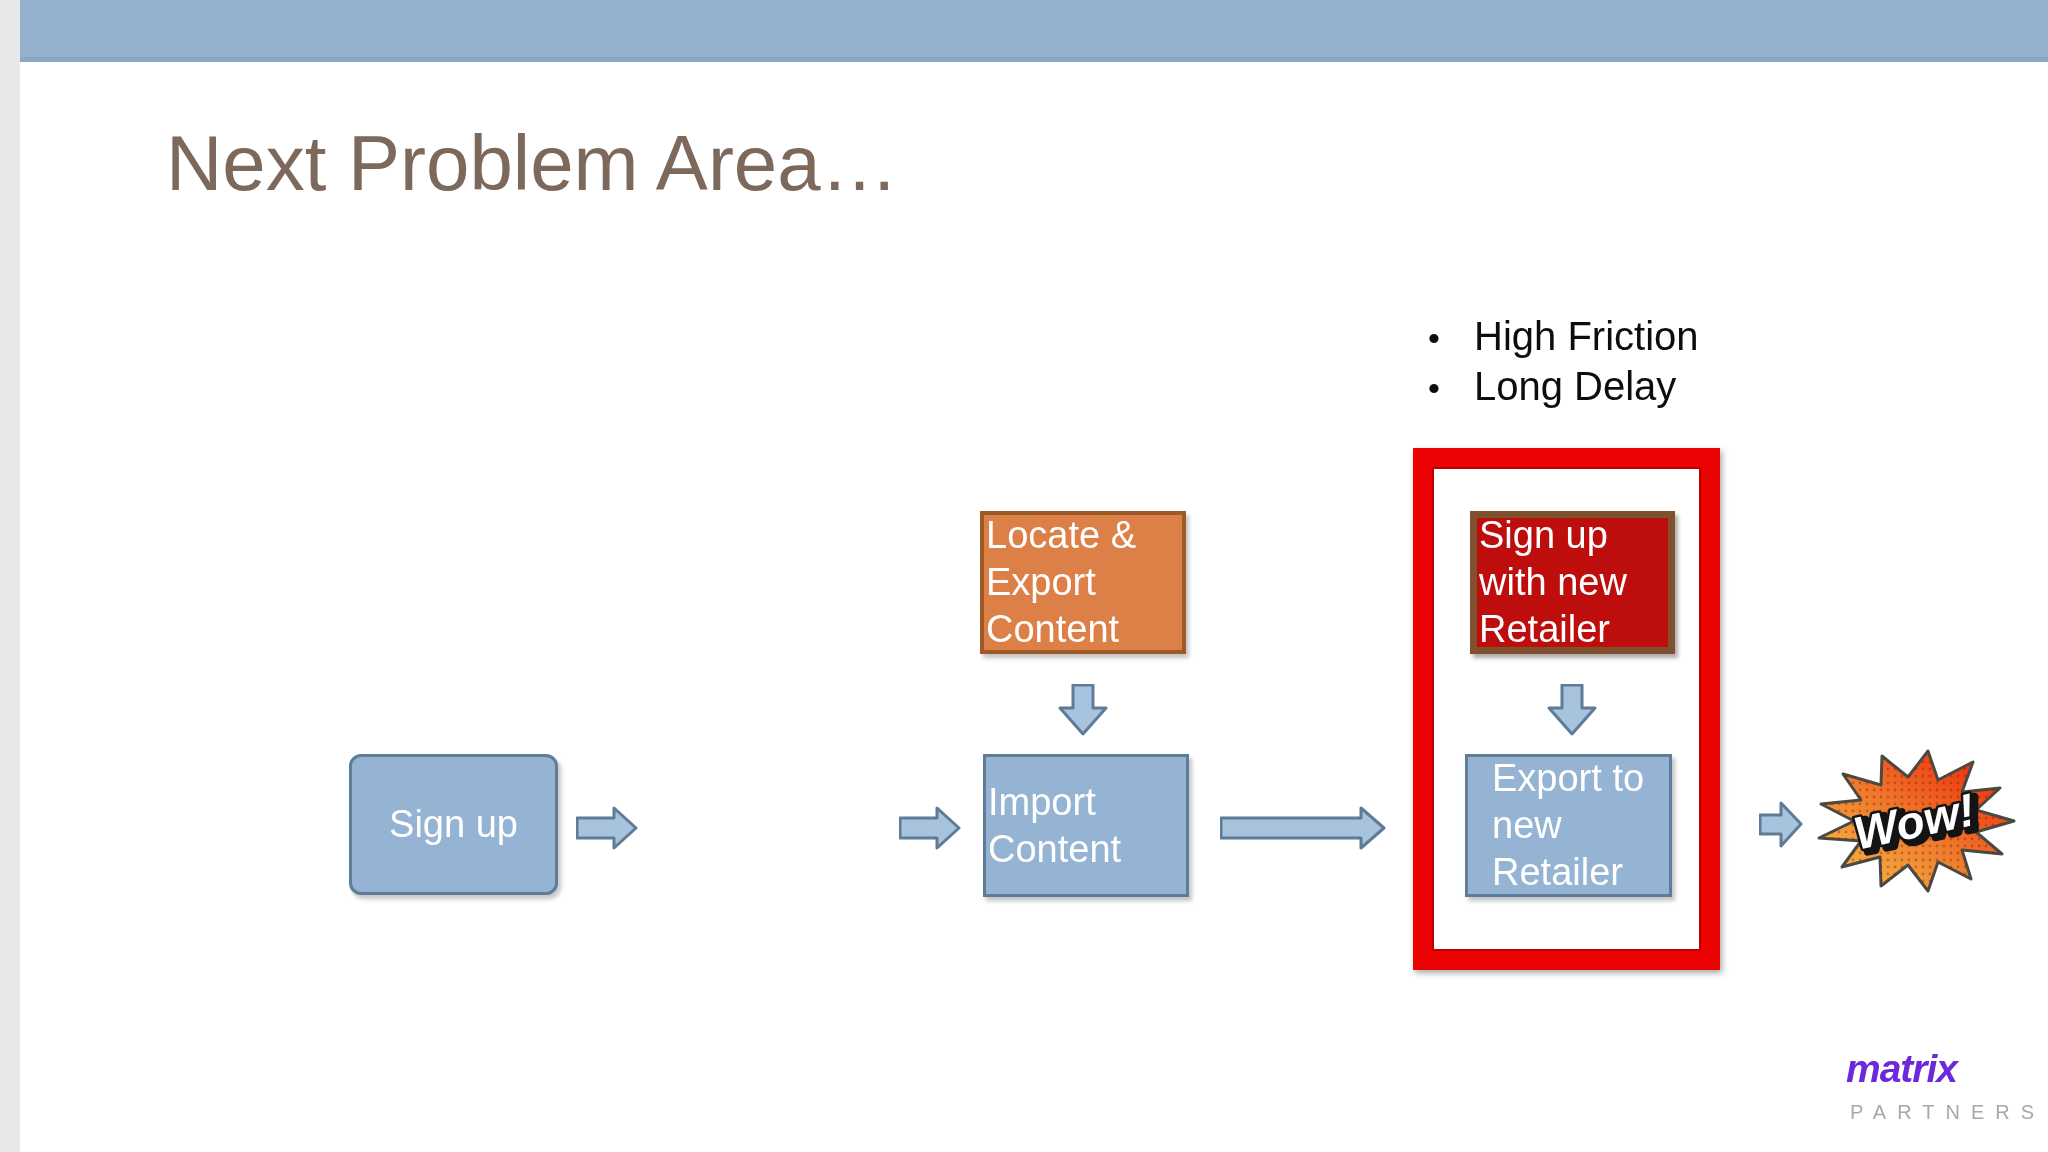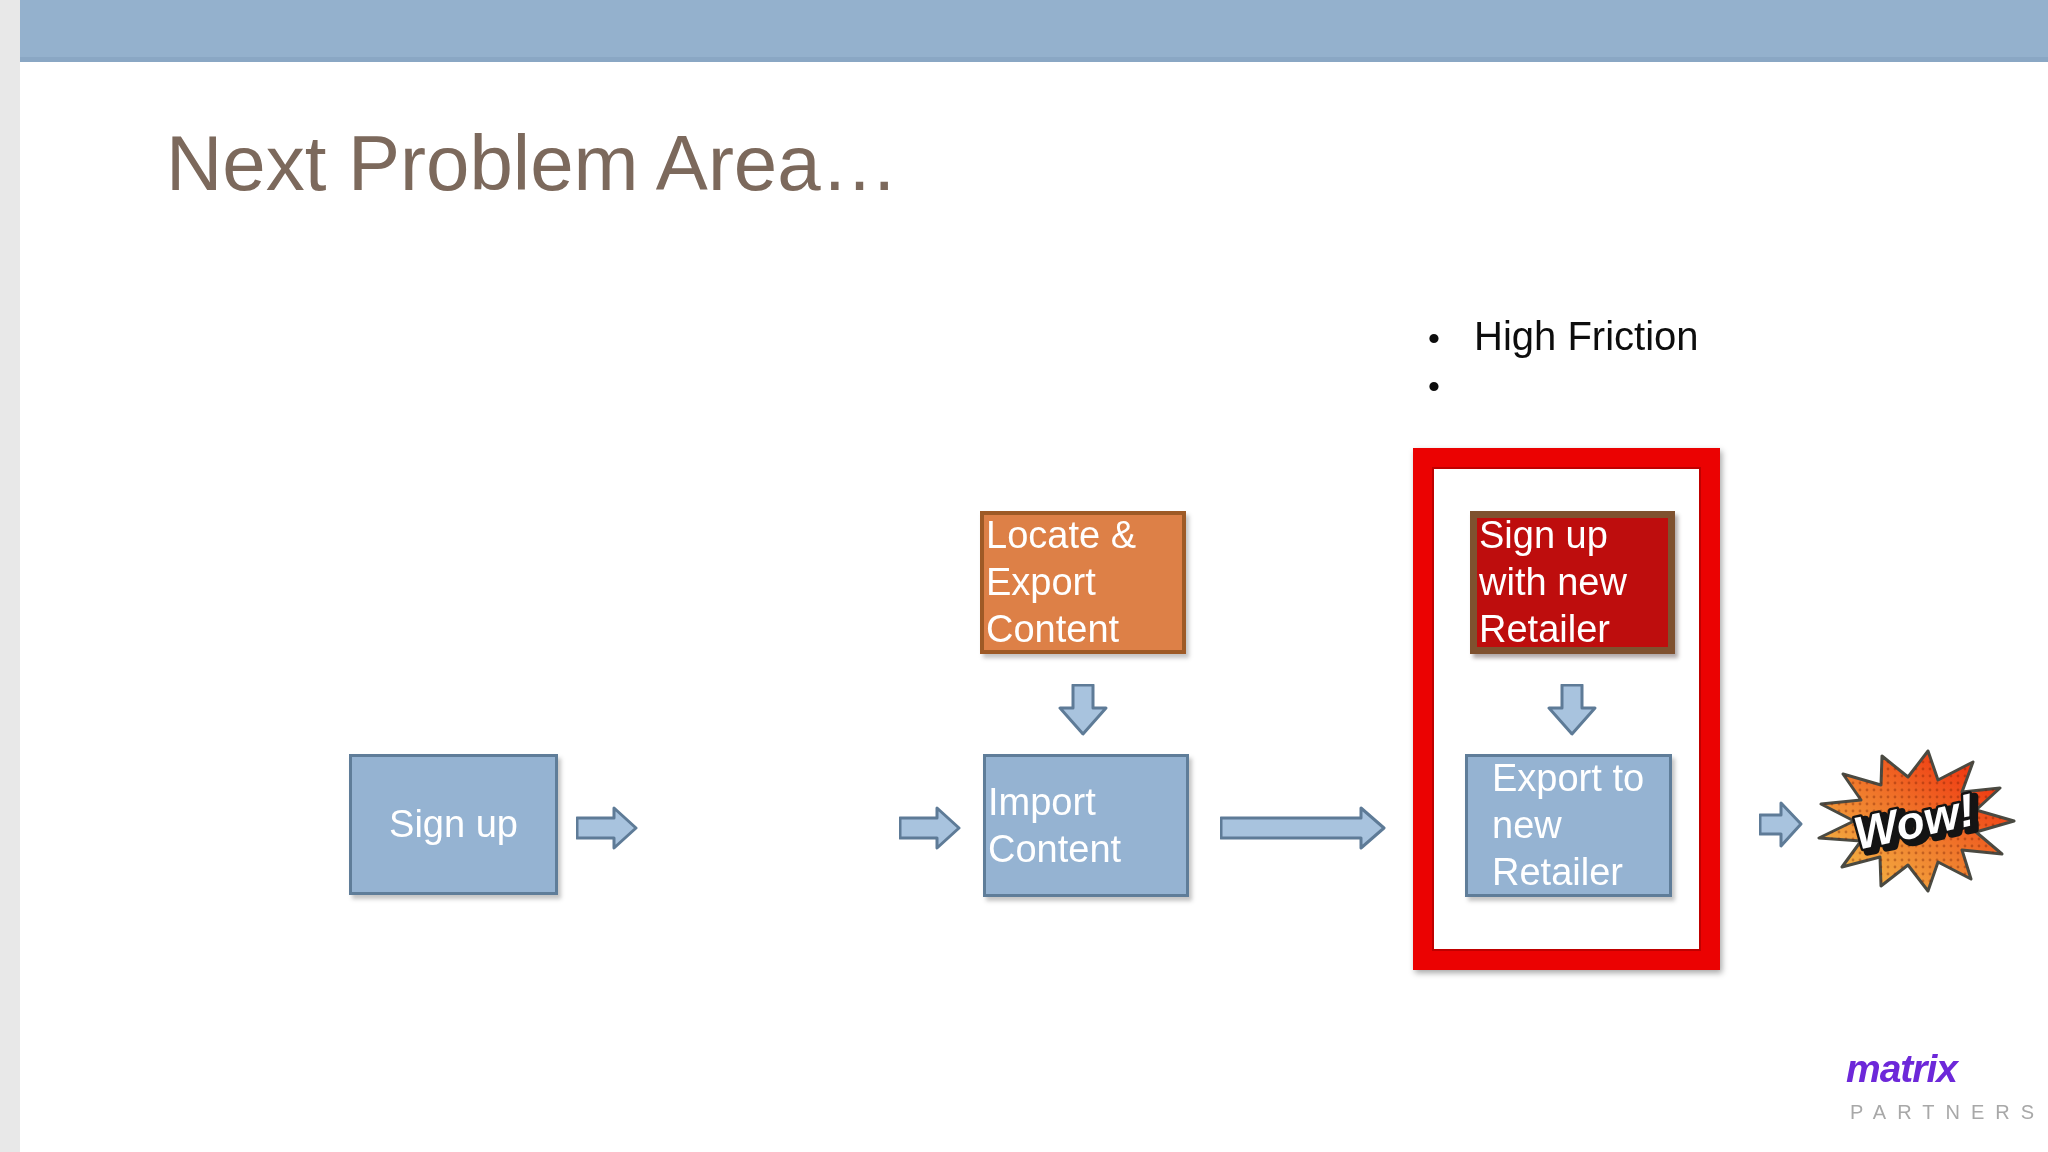--- a/index.html
+++ b/index.html
@@ -67,34 +67,35 @@
 
   <div class="title">Next Problem Area…</div>
 
   <ul class="bullets">
     <li>
       <span class="dot">•</span>
       <span>High Friction</span>
     </li>
     <li>
       <span class="dot">•</span>
+      <span>Long Delay</span>
     </li>
   </ul>
 
   <div class="highlight-frame"></div>
 
   <div class="box box-orange" style="left:960px;top:511px;width:206px;height:143px;">
     <span>Locate &amp; Export Content</span>
   </div>
 
   <div class="box box-darkred" style="left:1450px;top:511px;width:205px;height:143px;">
     <span>Sign up with new Retailer</span>
   </div>
 
-  <div class="box box-blue" style="left:329px;top:754px;width:209px;height:141px;">
+  <div class="box box-blue" style="left:329px;top:754px;width:209px;height:141px;border-radius:12px;">
     <span>Sign up</span>
   </div>
 
 
   <div class="box box-blue" style="left:963px;top:754px;width:206px;height:143px;">
     <span>Import Content</span>
   </div>
 
   <div class="box box-blue" style="left:1445px;top:754px;width:207px;height:143px;padding-left:24px;">
     <span>Export to new Retailer</span>

